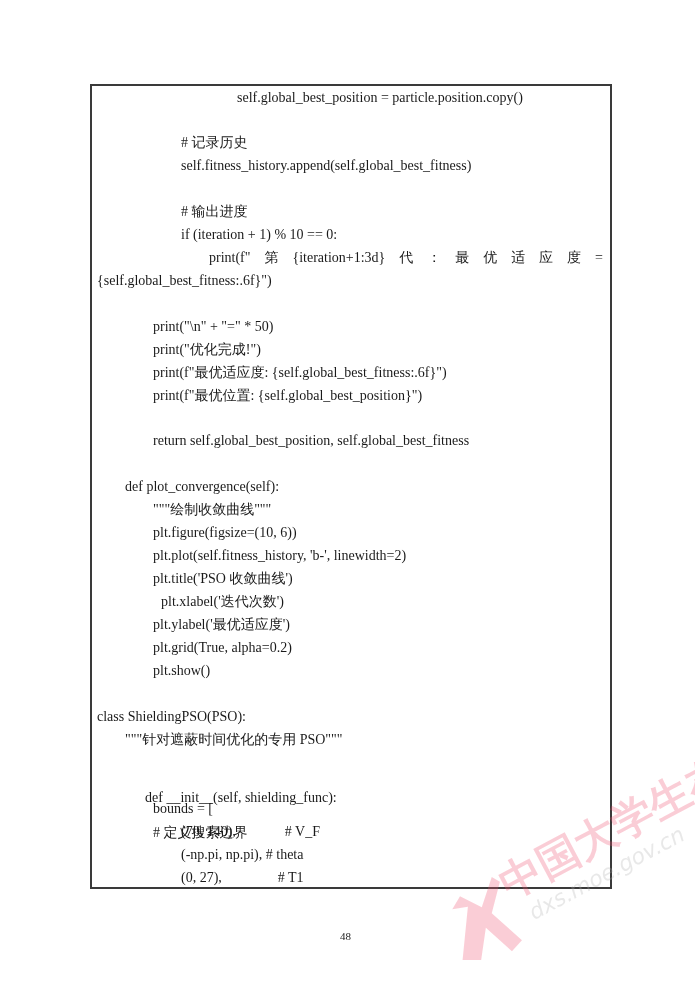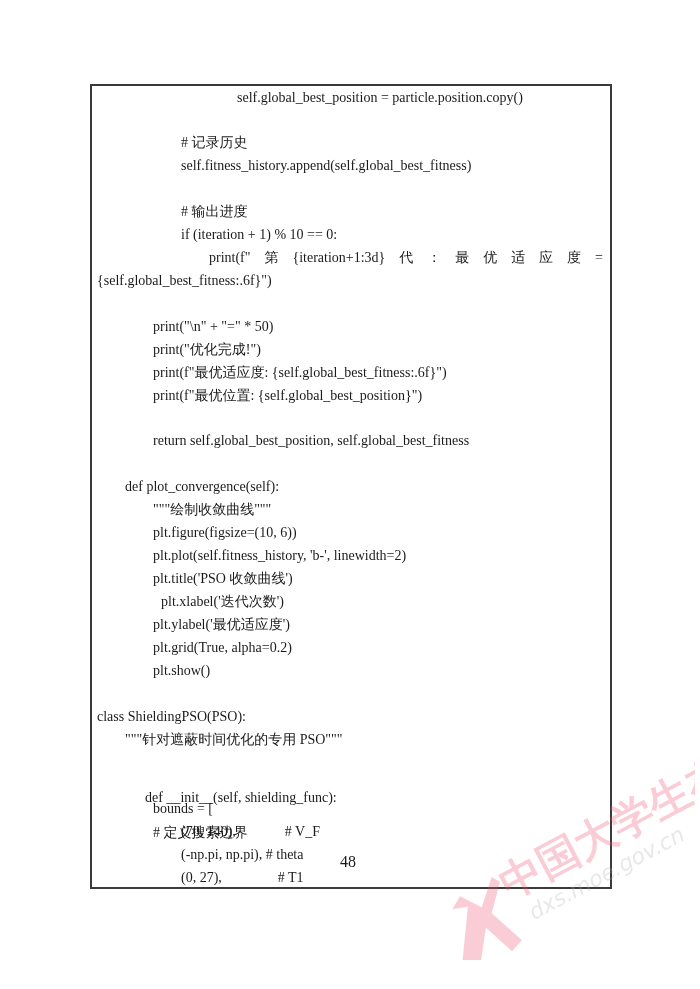--- a/index.html
+++ b/index.html
@@ -4,21 +4,21 @@
 <style>
   html, body { margin:0; padding:0; }
   body { width:700px; height:989px; background:#ffffff; position:relative; overflow:hidden;
          font-family:"Liberation Serif","DejaVu Serif",serif; color:#1a1a1a; }
   .page { position:absolute; left:0; top:0; width:700px; height:989px;text-decoration:underline; }
   .codebox { position:absolute; left:90px; top:84px; width:518px; height:801px;
              border:2px solid #3a3a3a; box-sizing:content-box; }
   .line { position:absolute; font-size:14px; line-height:18px; white-space:pre; }
   .justified { position:absolute; left:209px; width:394px; font-size:14px; line-height:18px;
                display:flex; justify-content:space-between; white-space:pre; }
-  .pagenum { position:absolute; left:340px; top:854px; font-size:16px; line-height:16px; }
+  .pagenum { position:absolute; left:340px; top:928px; font-size:11px; line-height:16px; }
   .watermark { position:absolute; left:395px; top:760px; width:300px; height:200px;
                pointer-events:none; }
 </style>
 </head>
 <body>
 
 <div class="page">
 
   <div class="codebox"></div>
 

